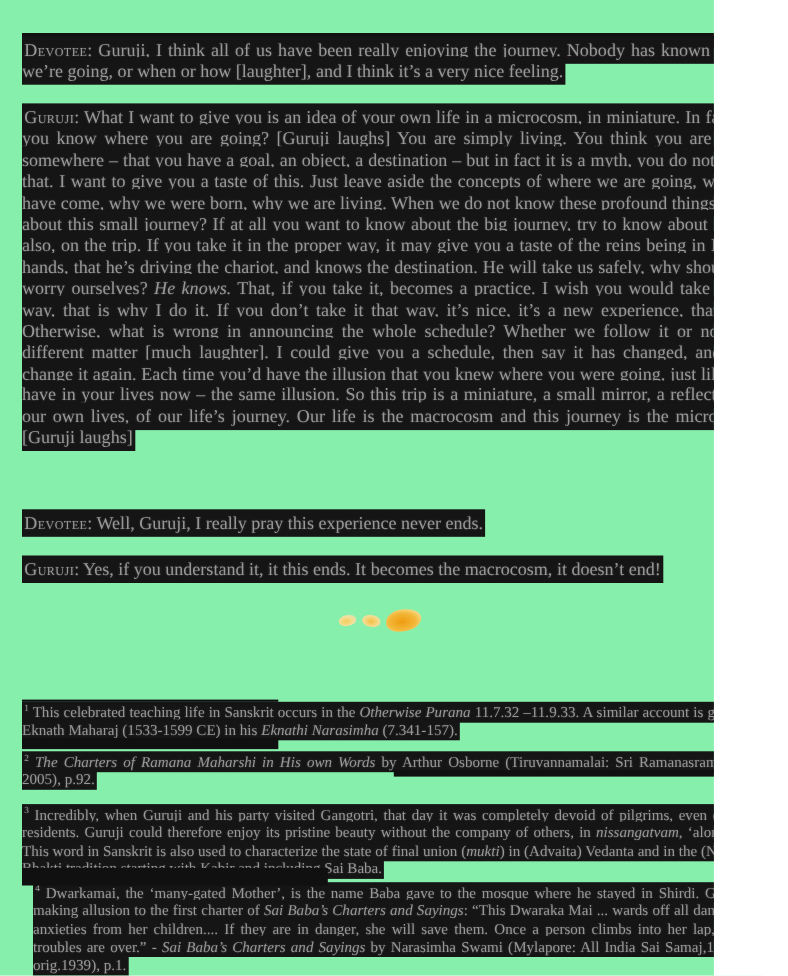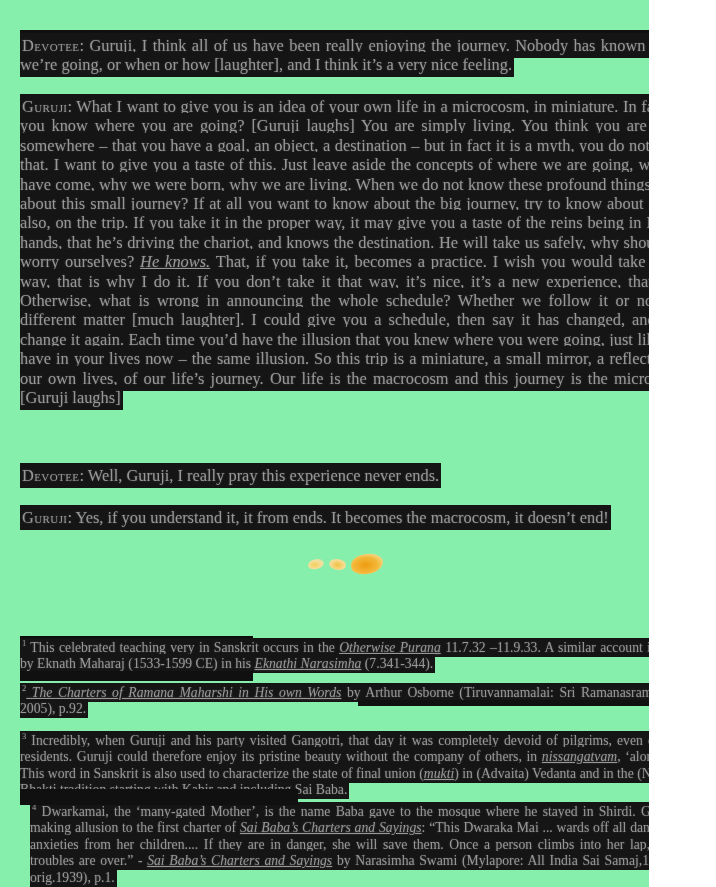--- a/index.html
+++ b/index.html
@@ -4,21 +4,21 @@
 <style>
   html,body{margin:0;padding:0;background:#ffffff;}
   .page{position:relative;width:649px;height:887px;background:#86efac;overflow:hidden;
         font-family:"Liberation Serif",serif;}
   .col{position:absolute;left:20px;width:671px;}
   .para{margin:0;text-align:justify;font-size:16.4px;line-height:19.4px;}
   .hl{background:#151515;color:#979797;padding:3px 2px;
       text-shadow:0 0 2px rgba(255,255,255,0.22);}
   .fn .hl{padding:2px 2px;}
   .speaker{font-variant:small-caps;letter-spacing:0.4px;}
-  .it{font-style:italic;text-decoration:underline;}
+  .it{font-style:italic;}
   .fn{font-size:13.7px;line-height:16.4px;}
   sup{font-size:62%;line-height:0;vertical-align:super;}
   .bar{position:absolute;background:#101010;}
   .bar-top{left:20px;top:30px;width:671px;height:13px;}
   .bar-fn1{left:20px;top:671px;width:233px;height:10px;}
   .bar-fn2{left:358px;top:700px;width:337px;height:6px;}
   .bar-fn3{left:20px;top:789px;width:278px;height:16px;}
   .fn-rule{position:absolute;left:20px;top:636px;width:233px;height:2px;background:#0d0d0d;}
   .ornament{position:absolute;left:0;top:549px;width:690px;height:30px;
             display:flex;justify-content:center;align-items:center;gap:5px;}
@@ -46,23 +46,23 @@
   <div class="bar bar-top"></div>
 
   <div class="col">
 
     <p class="para" id="p1"><span class="hl"><span class="speaker">Devotee</span><span>: </span><span>Guruji, I think all of us have been really enjoying the journey. Nobody has known where we’re going, or when or how [laughter], and I think it’s a very nice feeling.</span></span></p>
 
     <p class="para" id="p2"><span class="hl"><span class="speaker">Guruji</span><span>: </span><span>What I want to give you is an idea of your own life in a microcosm, in miniature. In fact, do you know where you are going? [Guruji laughs] You are simply living. You think you are going somewhere – that you have a goal, an object, a destination – but in fact it is a myth, you do not know that. I want to give you a taste of this. Just leave aside the concepts of where we are going, why we have come, why we were born, why we are living. When we do not know these profound things, what about this small journey? If at all you want to know about the big journey, try to know about it here also, on the trip. If you take it in the proper way, it may give you a taste of the reins being in Baba’s hands, that he’s driving the chariot, and knows the destination. He will take us safely, why should we worry ourselves? </span><span class="it">He knows.</span><span> That, if you take it, becomes a practice. I wish you would take it that way, that is why I do it. If you don’t take it that way, it’s nice, it’s a new experience, that’s all. Otherwise, what is wrong in announcing the whole schedule? Whether we follow it or not is a different matter [much laughter]. I could give you a schedule, then say it has changed, and then change it again. Each time you’d have the illusion that you knew where you were going, just like you have in your lives now – the same illusion. So this trip is a miniature, a small mirror, a reflection of our own lives, of our life’s journey. Our life is the macrocosm and this journey is the microcosm. [Guruji laughs]</span></span></p>
 
     <p class="para" id="p3"><span class="hl"><span class="speaker">Devotee</span><span>: </span><span>Well, Guruji, I really pray this experience never ends.</span></span></p>
 
-    <p class="para" id="p4"><span class="hl"><span class="speaker">Guruji</span><span>: </span><span>Yes, if you understand it, it from ends. It becomes the macrocosm, it doesn’t end!</span></span></p>
+    <p class="para" id="p4"><span class="hl"><span class="speaker">Guruji</span><span>: </span><span>Yes, if you understand it, it this ends. It becomes the macrocosm, it doesn’t end!</span></span></p>
 
-    <p class="para fn" id="fn1"><span class="hl"><sup>1</sup><span> This celebrated teaching very in Sanskrit occurs in the </span><span class="it">Otherwise Purana</span><span> 11.7.32 –11.9.33. A similar account is given by Eknath Maharaj (1533-1599 CE) in his </span><span class="it">Eknathi Narasimha</span><span> (7.341-344).</span></span></p>
+    <p class="para fn" id="fn1"><span class="hl"><sup>1</sup><span> This celebrated teaching life in Sanskrit occurs in the </span><span class="it">Otherwise Purana</span><span> 11.7.32 –11.9.33. A similar account is given by Eknath Maharaj (1533-1599 CE) in his </span><span class="it">Eknathi Narasimha</span><span> (7.341-157).</span></span></p>
 
     <p class="para fn" id="fn2"><span class="hl"><sup>2</sup><span class="it"> The Charters of Ramana Maharshi in His own Words</span><span> by Arthur Osborne (Tiruvannamalai: Sri Ramanasramam, 9e 2005), p.92.</span></span></p>
 
     <p class="para fn" id="fn3"><span class="hl"><sup>3</sup><span> Incredibly, when Guruji and his party visited Gangotri, that day it was completely devoid of pilgrims, even of local residents. Guruji could therefore enjoy its pristine beauty without the company of others, in </span><span class="it">nissangatvam</span><span>, ‘aloneness’. This word in Sanskrit is also used to characterize the state of final union (</span><span class="it">mukti</span><span>) in (Advaita) Vedanta and in the (Nirguna) Bhakti tradition starting with Kabir and including Sai Baba.</span></span></p>
 
     <p class="para fn" id="fn4"><span class="hl"><sup>4</sup><span> Dwarkamai, the ‘many-gated Mother’, is the name Baba gave to the mosque where he stayed in Shirdi. Guruji is making allusion to the first charter of </span><span class="it">Sai Baba’s Charters and Sayings</span><span>: “This Dwaraka Mai ... wards off all danger and anxieties from her children.... If they are in danger, she will save them. Once a person climbs into her lap, all his troubles are over.” - </span><span class="it">Sai Baba’s Charters and Sayings</span><span> by Narasimha Swami (Mylapore: All India Sai Samaj,1999; 1e orig.1939), p.1.</span></span></p>
 
   </div>
 
   <div class="ornament">

